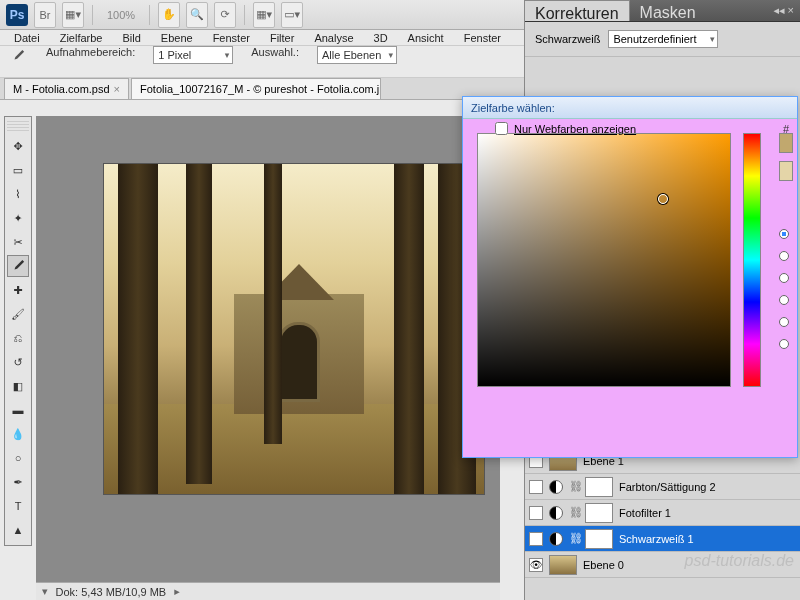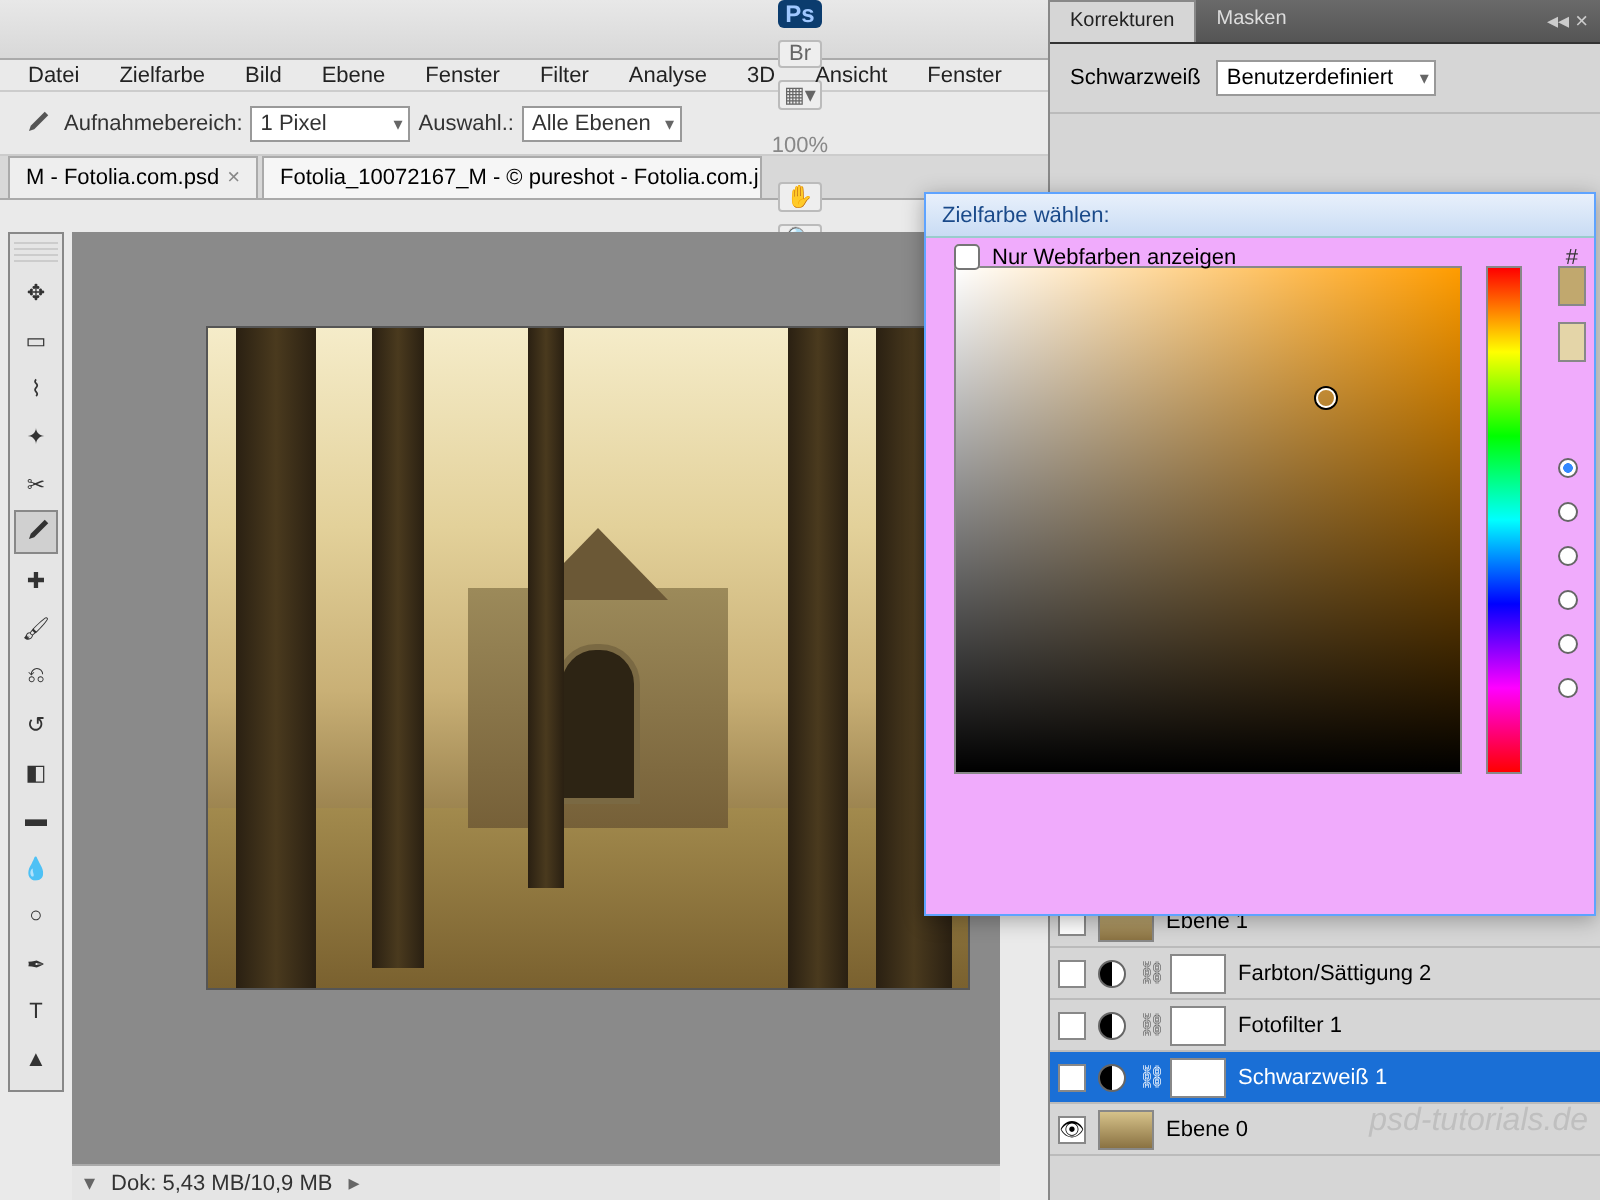--- a/index.html
+++ b/index.html
@@ -1,32 +1,32 @@
 <!DOCTYPE html>
 <html><head>
 <meta charset="utf-8">
 <style>
 * { margin: 0; padding: 0; box-sizing: border-box; font-family: Tahoma, Arial, sans-serif; font-size: 11px; }
 body { background: #000; width: 800px; height: 600px; overflow: hidden; position: relative; }
 .app { background: #eaeaea; width: 800px; height: 600px; position: relative; }
 
 
-.titlebar { height: 30px; background: linear-gradient(#e8e8e8,#d8d8d8); border-bottom: 1px solid #aaa; display: flex; align-items: center; padding: 0 6px; gap: 6px; flex-direction: column; }
+.titlebar { height: 30px; background: linear-gradient(#e8e8e8,#d8d8d8); border-bottom: 1px solid #aaa; display: flex; align-items: center; padding: 0 6px; gap: 6px; }
 .ps-icon { width: 22px; height: 22px; background: #0b3c6e; border-radius: 3px; color: #a0c8ff; font-weight: bold; display: flex; align-items: center; justify-content: center; font-size: 12px; }
 .tb-btn { width: 22px; height: 26px; border: 1px solid #bbb; background: #eee; border-radius: 2px; display: inline-flex; align-items: center; justify-content: center; color: #666; }
 .tb-sep { width: 1px; height: 20px; background: #bbb; margin: 0 2px; }
 .zoom { color: #888; padding: 0 6px; }
 .win-controls { margin-left: auto; display: flex; gap: 8px; color: #888; }
 
 
 .menubar { height: 16px; background: #eaeaea; border-bottom: 1px solid #ccc; display: flex; align-items: center; padding: 0 6px; gap: 4px; }
 .menubar span { padding: 3px 8px; cursor: default; color: #222; }
 
 
-.optbar { height: 32px; background: #eaeaea; border-bottom: 1px solid #ccc; display: flex; align-items: center; padding: 0 8px; gap: 4px; color: #333; }
+.optbar { height: 32px; background: #eaeaea; border-bottom: 1px solid #ccc; display: flex; padding: 0 8px; gap: 18px; color: #333; }
 .optbar .icon { width: 20px; height: 20px; display: inline-flex; align-items: center; justify-content: center; }
 .dropdown { border: 1px solid #999; background: #fff; padding: 2px 14px 2px 4px; height: 18px; position: relative; min-width: 80px; display: inline-flex; align-items: center; }
 .dropdown::after { content: "▾"; position: absolute; right: 3px; color: #666; font-size: 9px; }
 
 
 .doctabs { height: 22px; background: #d8d8d8; border-bottom: 1px solid #aaa; display: flex; align-items: flex-end; padding: 0 4px; font-size: 10px; }
 .doctab { padding: 4px 8px; border: 1px solid #aaa; border-bottom: none; background: #eee; margin-right: 2px; display: flex; align-items: center; gap: 4px; max-width: 250px; white-space: nowrap; overflow: hidden; }
 .doctab.active { background: #f6f6f6; }
 .doctab .x { color: #888; }
 
@@ -50,21 +50,21 @@
 .chapel .door { position: absolute; left: 44px; top: 28px; width: 42px; height: 80px; background: #2d2414; border-radius: 20px 20px 0 0; border: 3px solid #7a6943; }
 .ground { position: absolute; left: 0; right: 0; bottom: 0; height: 90px; background: linear-gradient(#a28a4d,#7a612f); }
 
 
 .statusbar { position: absolute; left: 36px; right: 300px; bottom: 0; height: 18px; background: #e5e5e5; border-top: 1px solid #aaa; display: flex; align-items: center; padding: 0 6px; gap: 8px; color: #333; }
 .statusbar .arrow { color: #666; }
 
 
 .right-stack { position: absolute; right: 0; top: 0; width: 276px; background: #d6d6d6; border-left: 1px solid #888; height: 600px; z-index: 4; }
 .panel-tabs { height: 22px; background: linear-gradient(#6a6a6a,#555); display: flex; align-items: stretch; border-bottom: 1px solid #333; }
-.ptab { padding: 4px 10px; color: #ddd; font-size: 10px; }
+.ptab { padding: 4px 10px; color: #ddd; font-size: 16px; }
 .ptab.active { background: #d6d6d6; color: #222; border-top: 1px solid #888; border-right: 1px solid #888; }
 .panel-tabs .collapse { margin-left: auto; padding: 4px 6px; color: #ccc; }
 .adj-row { padding: 8px 10px; display: flex; align-items: center; gap: 8px; border-bottom: 1px solid #bbb; }
 .adj-row .label { font-weight: normal; }
 
 
 .layers { position: absolute; left: 0; right: 0; bottom: 0; top: 448px; background: #d6d6d6; }
 .layer { height: 26px; display: flex; align-items: center; border-bottom: 1px solid #bbb; padding: 0 4px; gap: 6px; }
 .layer.selected { background: #1a6fd6; color: #fff; }
 .eye { width: 14px; height: 14px; border: 1px solid #888; background: #fff; display: inline-flex; align-items: center; justify-content: center; font-size: 10px; }
@@ -74,21 +74,21 @@
 .adj-icon { width: 14px; height: 14px; border-radius: 50%; background: linear-gradient(90deg,#000 50%,#fff 50%); border: 1px solid #666; }
 .link-icon { width: 10px; color: #666; }
 
 
 .picker { position: absolute; left: 462px; top: 96px; width: 336px; height: 362px; background: #f0abfc; border: 1px solid #5ea3ff; z-index: 20; box-shadow: 0 2px 10px rgba(0,0,0,0.3); }
 .picker .titlebar2 { height: 22px; background: linear-gradient(#e8f0fb,#c9dcf4); border-bottom: 1px solid #9cc; padding: 0 8px; display: flex; align-items: center; color: #1a4a8a; font-size: 11px; }
 .picker-body { position: relative; padding: 14px; }
 .sv-box { position: absolute; left: 14px; top: 14px; width: 254px; height: 254px; background: linear-gradient(to top,#000,rgba(0,0,0,0)), linear-gradient(to right,#fff,rgba(255,255,255,0)), #ff9c00; border: 1px solid #888; }
 .sv-cursor { position: absolute; width: 10px; height: 10px; border: 1px solid #fff; border-radius: 50%; box-shadow: 0 0 0 1px #000; left: 180px; top: 60px; }
 .hue-strip { position: absolute; left: 280px; top: 14px; width: 18px; height: 254px; background: linear-gradient(to bottom,#f00,#ff0,#0f0,#0ff,#00f,#f0f,#f00); border: 1px solid #888; }
-.picker-foot { position: absolute; left: 14px; bottom: 12px; display: flex; align-items: center; gap: 6px; }
+.picker-foot { position: absolute; left: 32px; bottom: 12px; display: flex; align-items: center; gap: 6px; text-decoration: underline; }
 .picker-foot input[type=checkbox] { width: 13px; height: 13px; }
 .swatches-side { position: absolute; right: 4px; top: 14px; width: 14px; display: flex; flex-direction: column; gap: 8px; align-items: center; }
 .sw { width: 14px; height: 20px; border: 1px solid #888; }
 .radio-col { position: absolute; right: 6px; top: 110px; width: 12px; display: flex; flex-direction: column; gap: 12px; }
 .radio-col .r { width: 10px; height: 10px; border: 1px solid #666; border-radius: 50%; background: #fff; }
 .radio-col .r.on { background: radial-gradient(#38f 40%,#fff 45%); }
 .hash { position: absolute; right: 8px; bottom: 12px; color: #333; }
 
 .watermark { position: absolute; right: 6px; bottom: 30px; color: #bfbfbf; font-size: 16px; font-style: italic; z-index: 30; pointer-events: none; }
 

